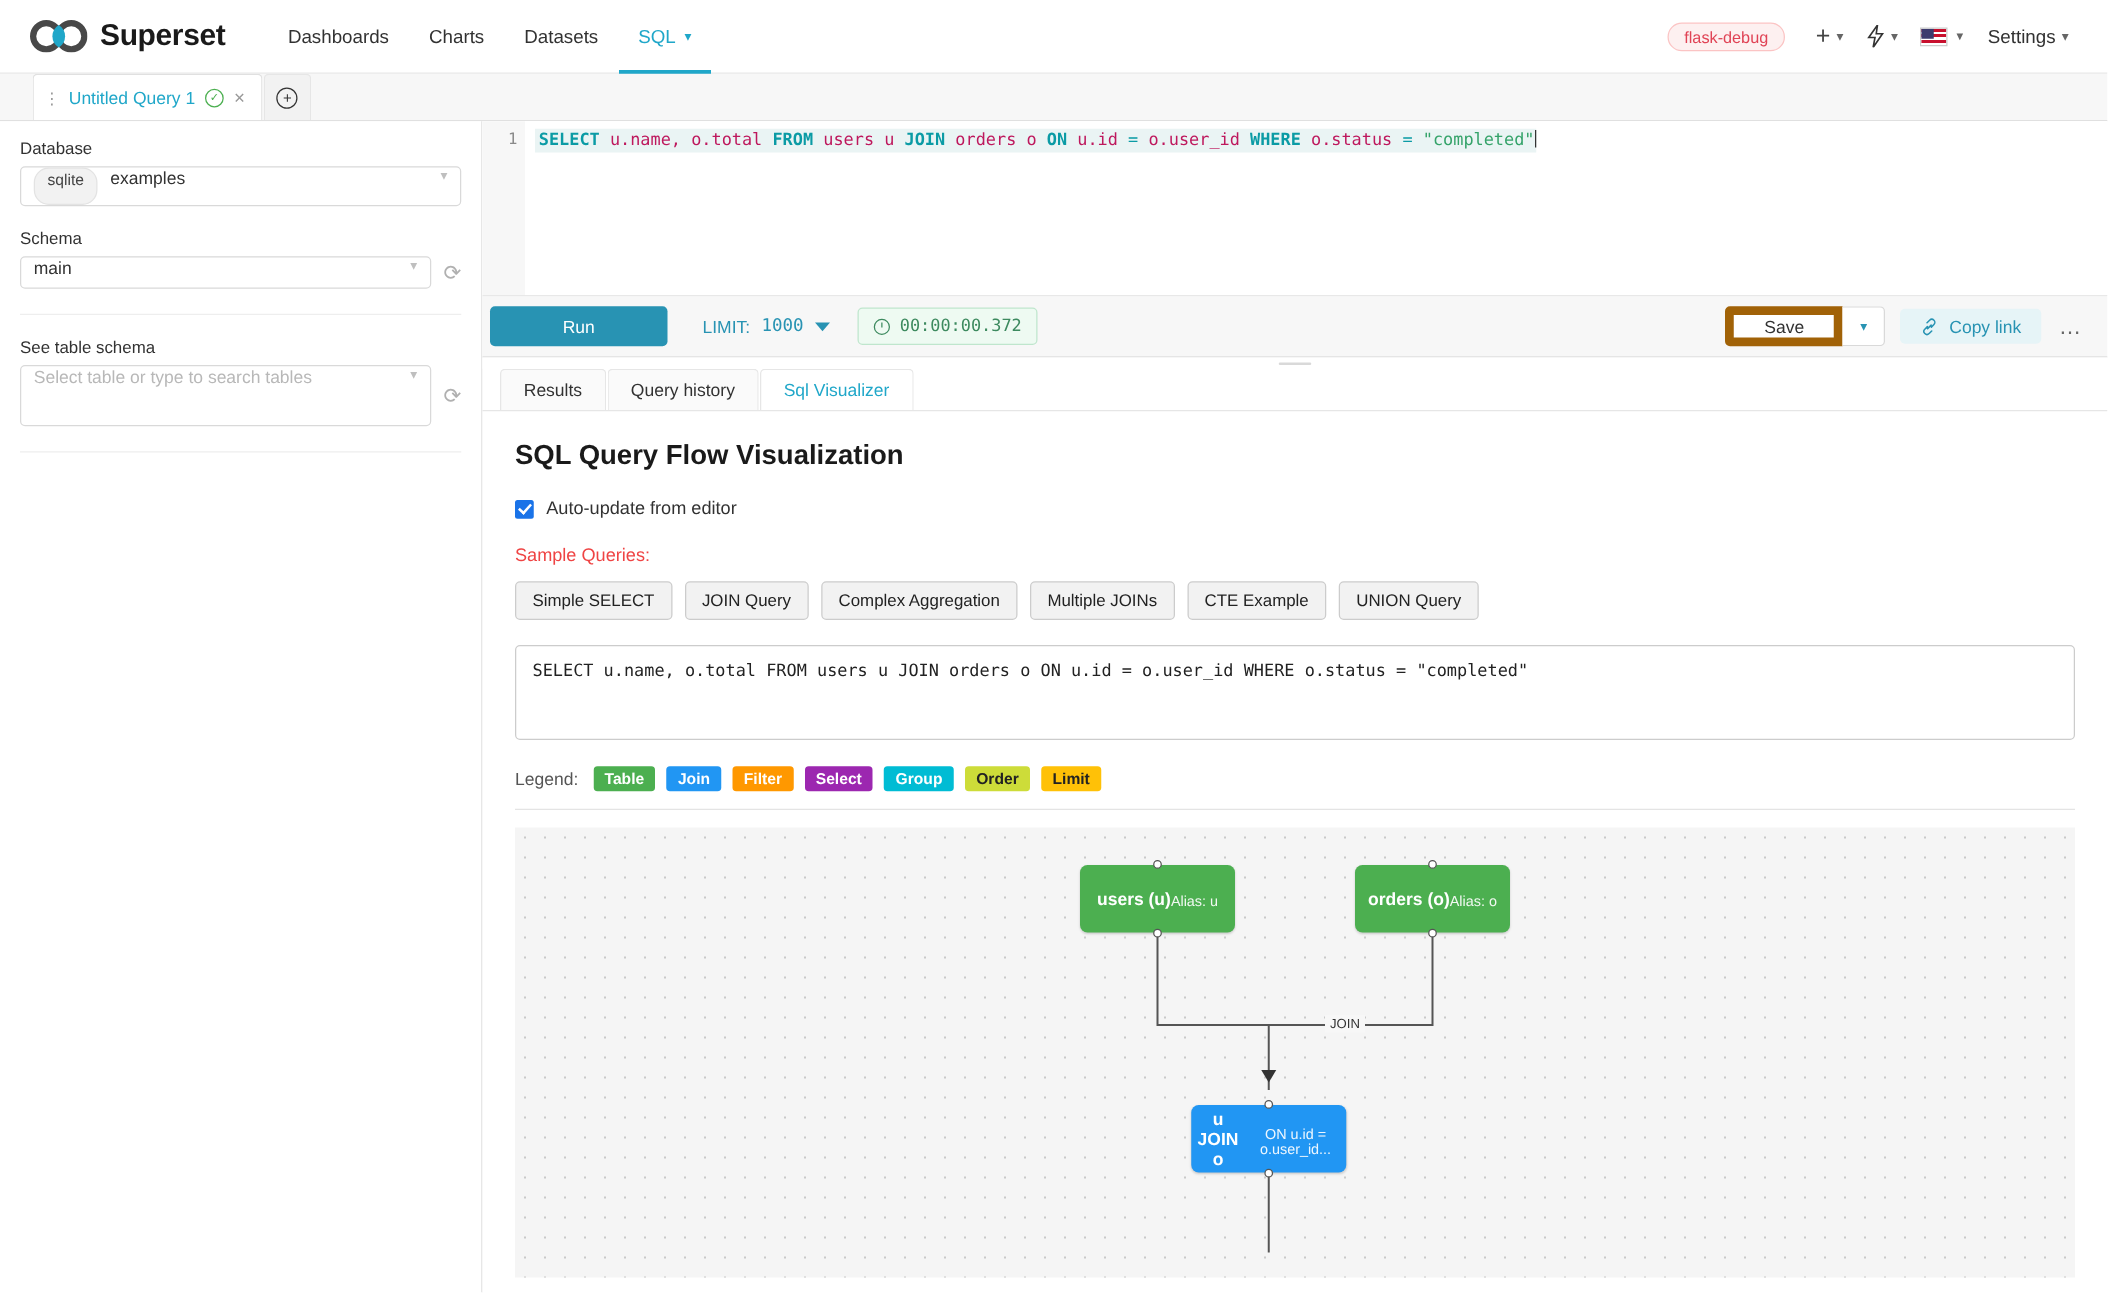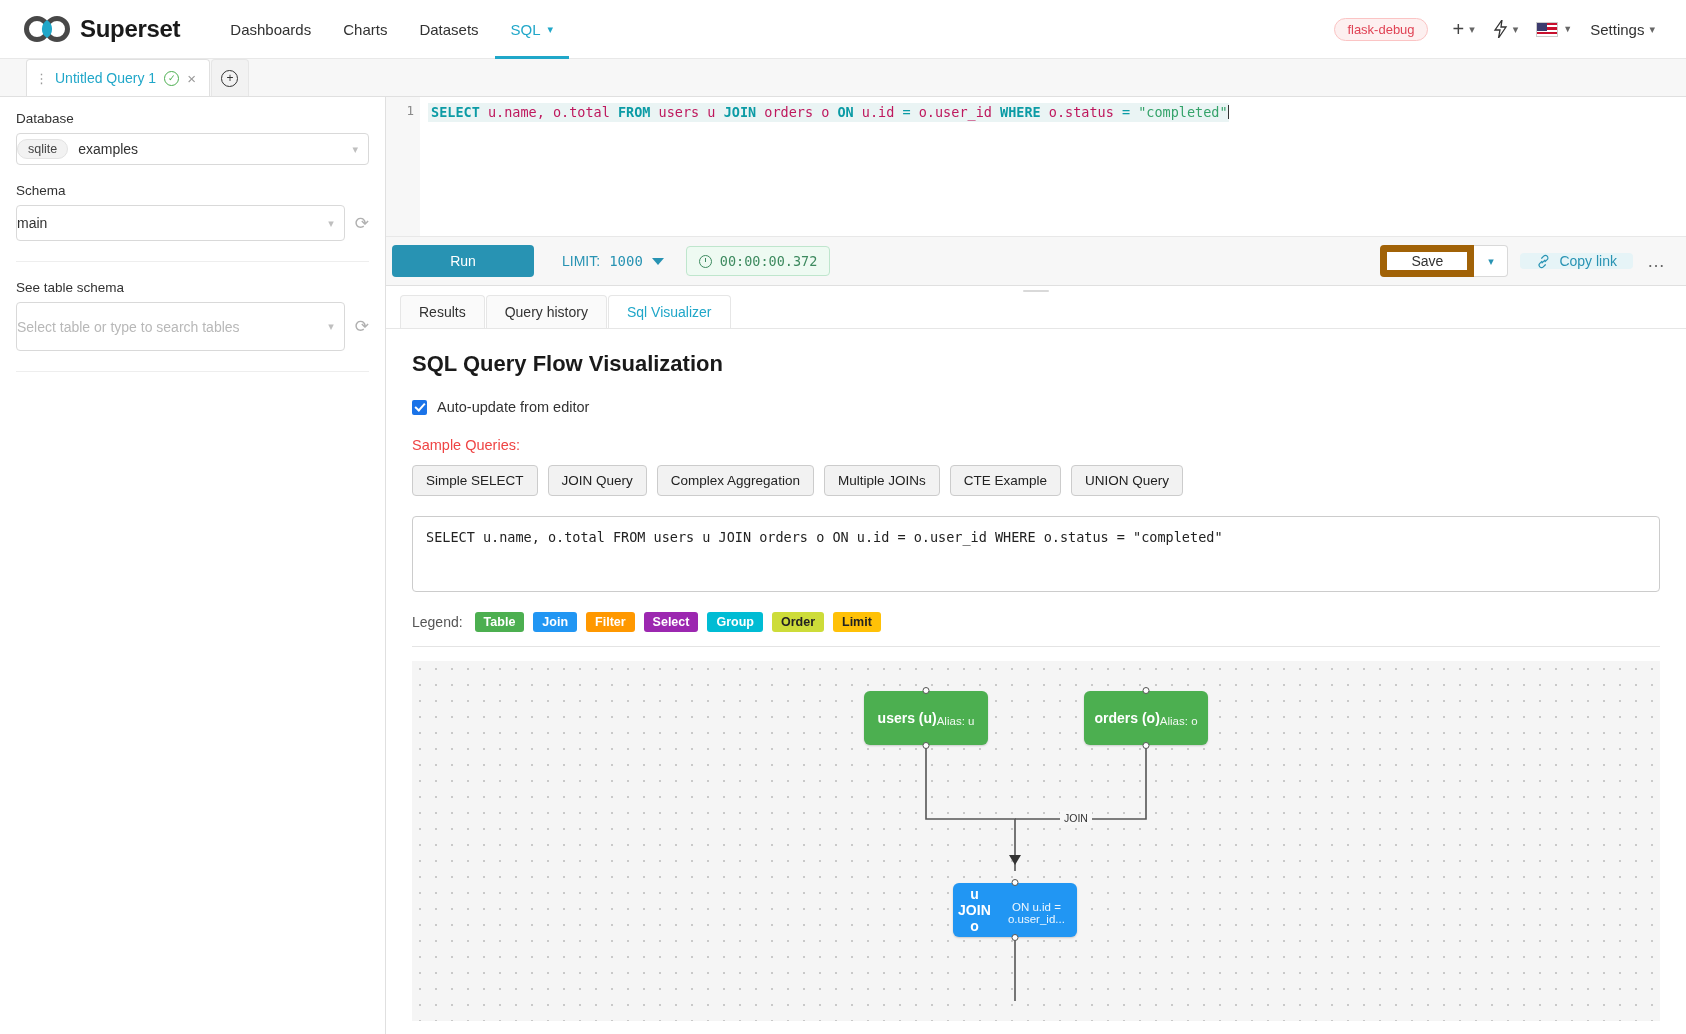--- a/index.html
+++ b/index.html
@@ -73,21 +73,21 @@
     display:flex; align-items:center; justify-content:center; font-size:12px; color:#333; line-height:1; }
 
   
   .workspace { display:flex; height: calc(1034px - 59px - 38px); }
 
   
   .leftpanel { width: 386px; border-right:1px solid #e0e0e0; padding: 14px 16px 0 16px; background:#fff; }
   .field-label { font-size: 13.5px; color:#323232; margin-bottom: 7px; }
   .select-box {
     height: 32px; border:1px solid #d9d9d9; border-radius:4px;
-    display:flex; align-items:center; padding: 0 10px 0 0;
+    display:flex; padding: 0 10px 0 10px;
     font-size:14px; background:#fff; cursor:pointer;
   }
   .select-box .val { color:#323232; }
   .select-box .ph { color:#b8b8b8; }
   .select-box .caret { margin-left:auto; color:#bfbfbf; font-size:11px; }
   .db-pill {
     background:#f2f2f2; border:1px solid #e3e3e3; border-radius: 12px;
     font-size:12.5px; padding: 2px 10px; color:#444; margin-right:10px;
   }
   .row-with-refresh { display:flex; align-items:center; gap:10px; }
@@ -138,21 +138,21 @@
   }
   .clock { width:13px;height:13px;border:1.4px solid #3d8a5f;border-radius:50%;position:relative; }
   .clock::after{content:"";position:absolute;left:5px;top:2px;width:1.2px;height:4.5px;background:#3d8a5f;}
   .tb-right { margin-left:auto; display:flex; align-items:center; gap:12px; }
   .save-group { display:flex; }
   .save-btn { height:32px; border:7px solid #a16207; background:#fff; border-radius:4px 0 0 4px;
     padding: 0 24px; font-size:14px; color:#323232; cursor:pointer; font-family:inherit; }
   .save-caret { height:32px; width:34px; border:1px solid #d9d9d9; border-left:none;
     background:#fff; border-radius:0 4px 4px 0; display:flex;align-items:center;justify-content:center;
     color:#2893b3; font-size:11px; cursor:pointer; }
-  .copy-link { height:16px; background:#e6f4f7; color:#2893b3; border:none; border-radius:4px;
+  .copy-link { height:28px; background:#e6f4f7; color:#2893b3; border:none; border-radius:4px;
     padding: 0 16px; font-size:14px; display:flex; align-items:center; gap:8px; cursor:pointer; font-family:inherit;}
   .dots-btn { color:#666; font-size:18px; letter-spacing:1px; cursor:pointer; padding: 0 2px; }
 
   .drag-handle { height: 9px; display:flex; align-items:center; justify-content:center; background:#fff; }
   .drag-handle span { width:26px; height:2px; background:#d9d9d9; border-radius:1px; }
 
   
   .rtabs { display:flex; align-items:flex-end; padding-left: 14px; border-bottom:1px solid #e6e6e6; height:34px; }
   .rtab { height:33px; padding: 0 18px; display:flex; align-items:center; font-size:14px;
     border:1px solid #e6e6e6; border-bottom:none; background:#fafafa; color:#323232;
@@ -270,21 +270,21 @@
     <div class="field-label">Database</div>
     <div class="select-box">
       <span class="db-pill">sqlite</span>
       <span class="val">examples</span>
       <span class="caret">▾</span>
     </div>
 
     <div class="spacer-18"></div>
     <div class="field-label">Schema</div>
     <div class="row-with-refresh">
-      <div class="select-box" style="height:36px">
+      <div class="select-box" style="height:26px">
         <span class="val">main</span>
         <span class="caret">▾</span>
       </div>
       <span class="refresh-icon">⟳</span>
     </div>
 
     <div class="divider"></div>
 
     <div class="field-label">See table schema</div>
     <div class="row-with-refresh">

